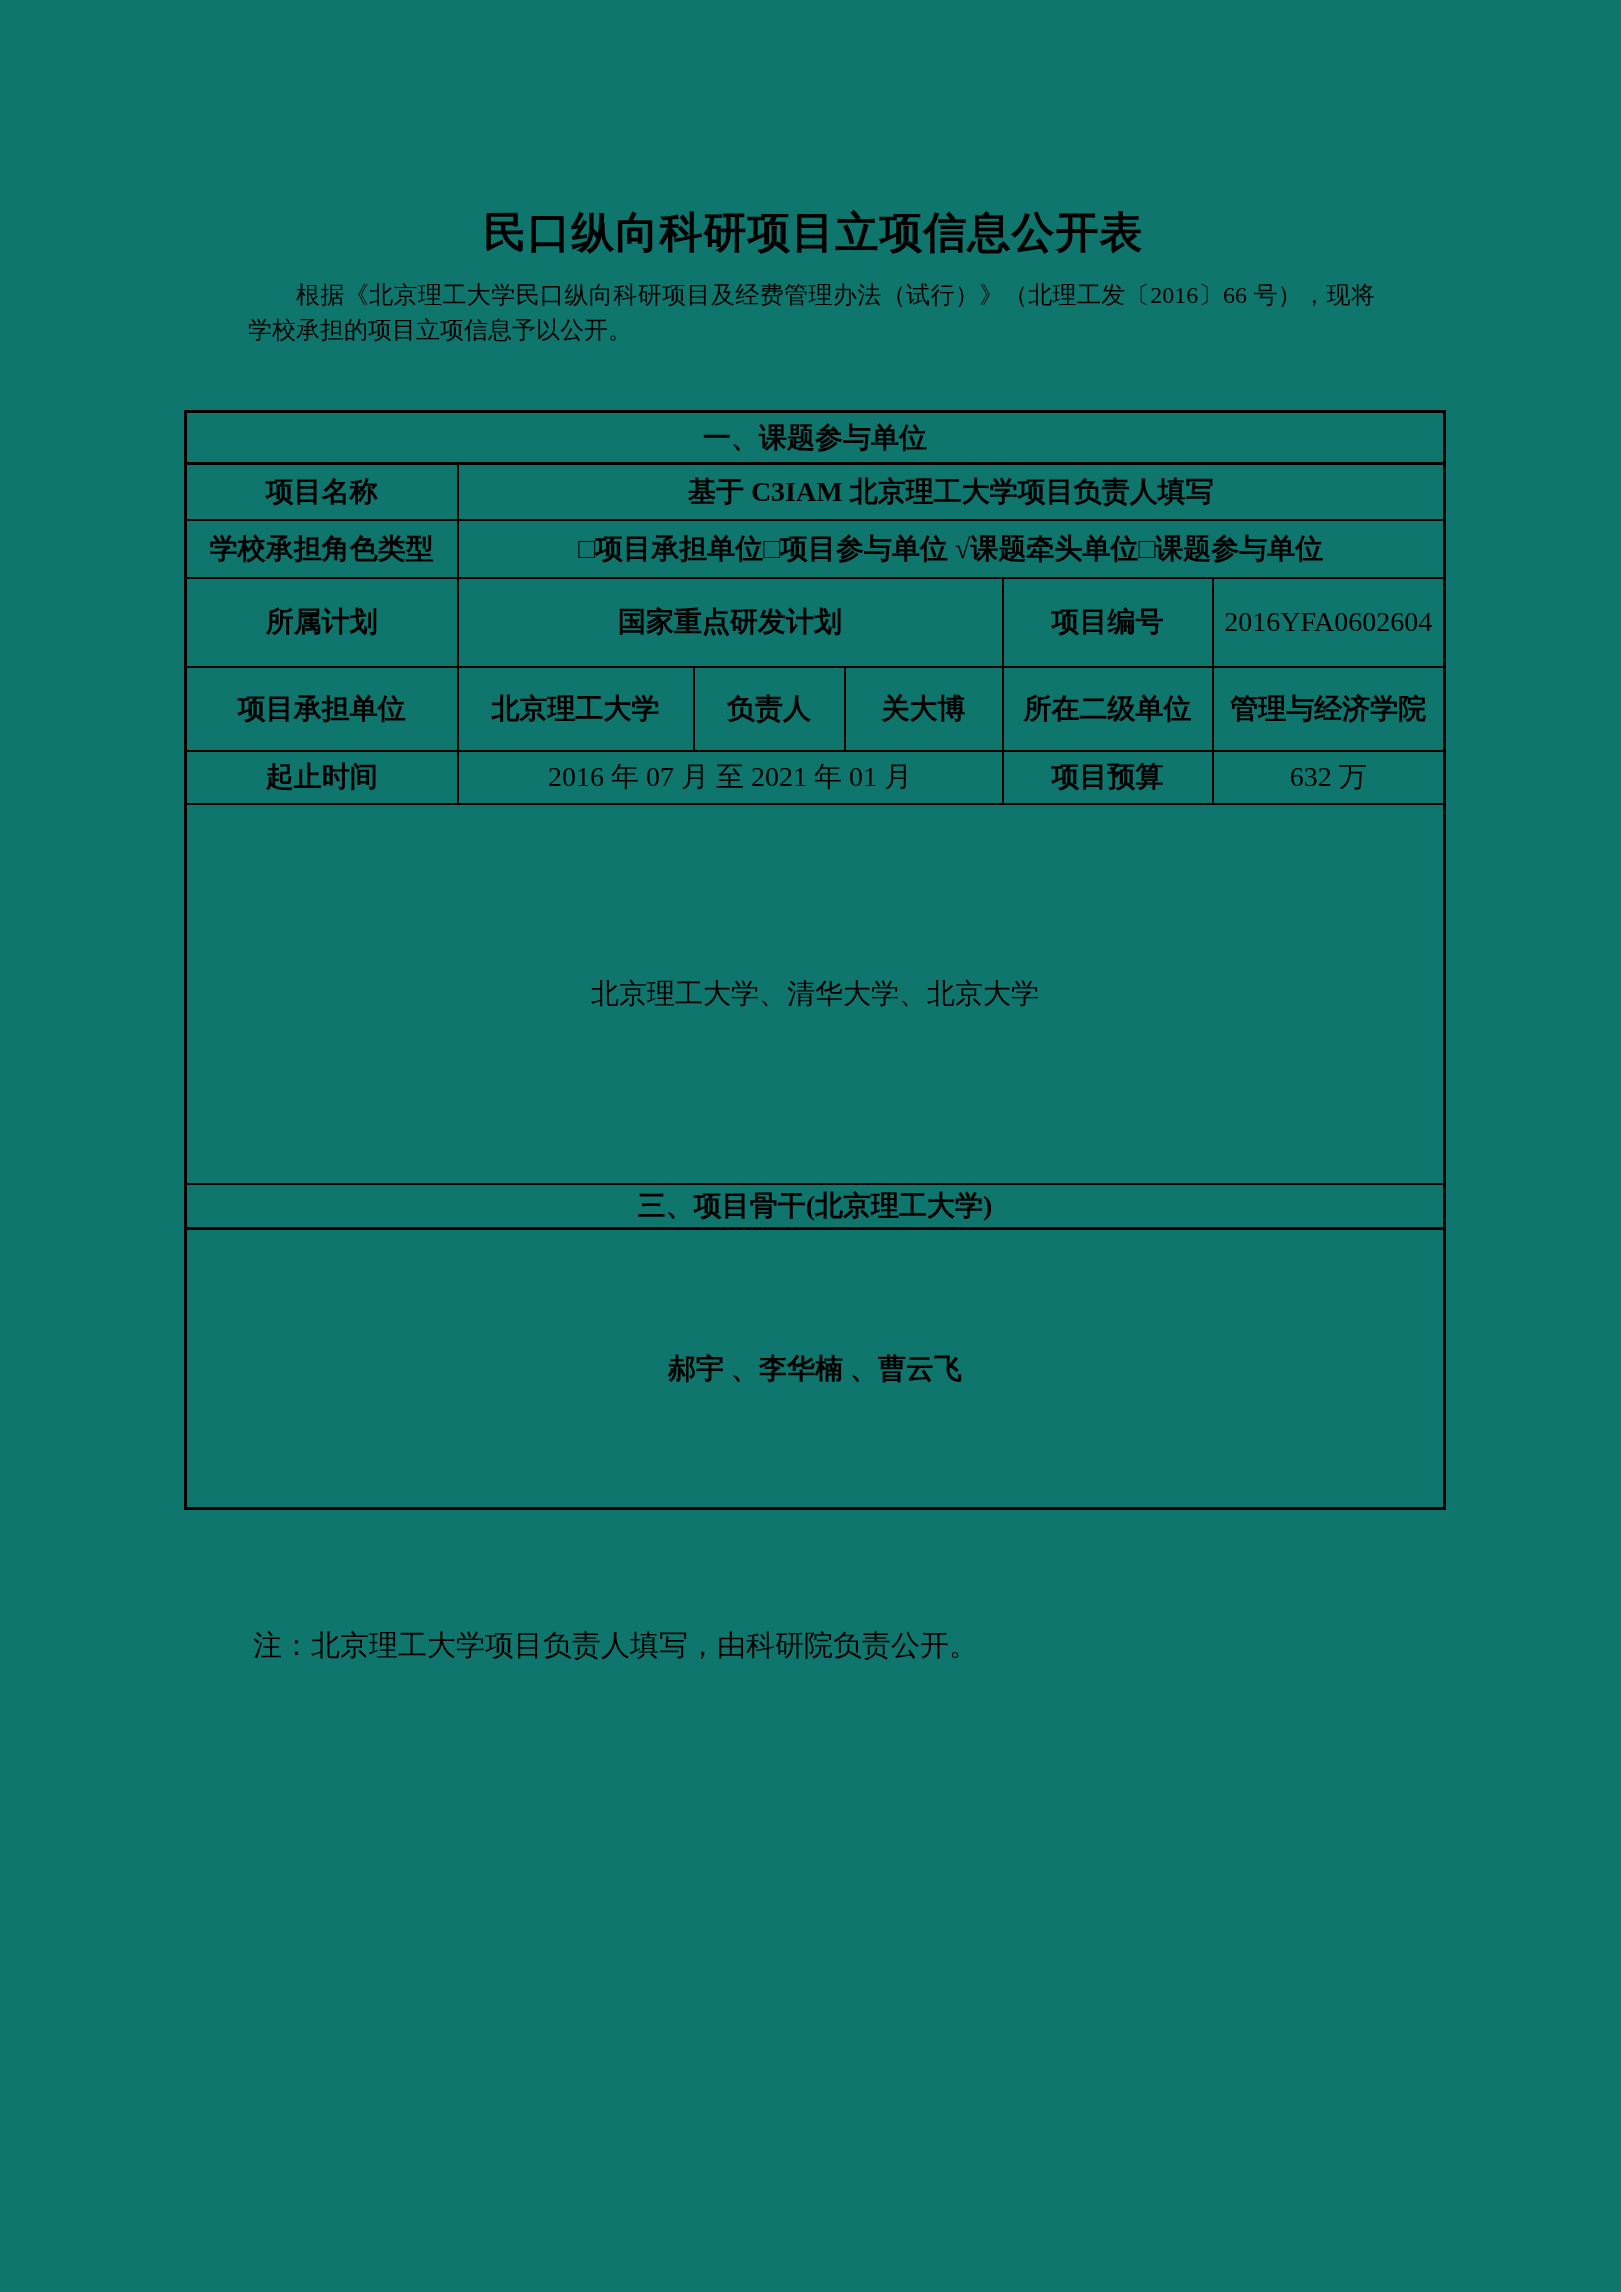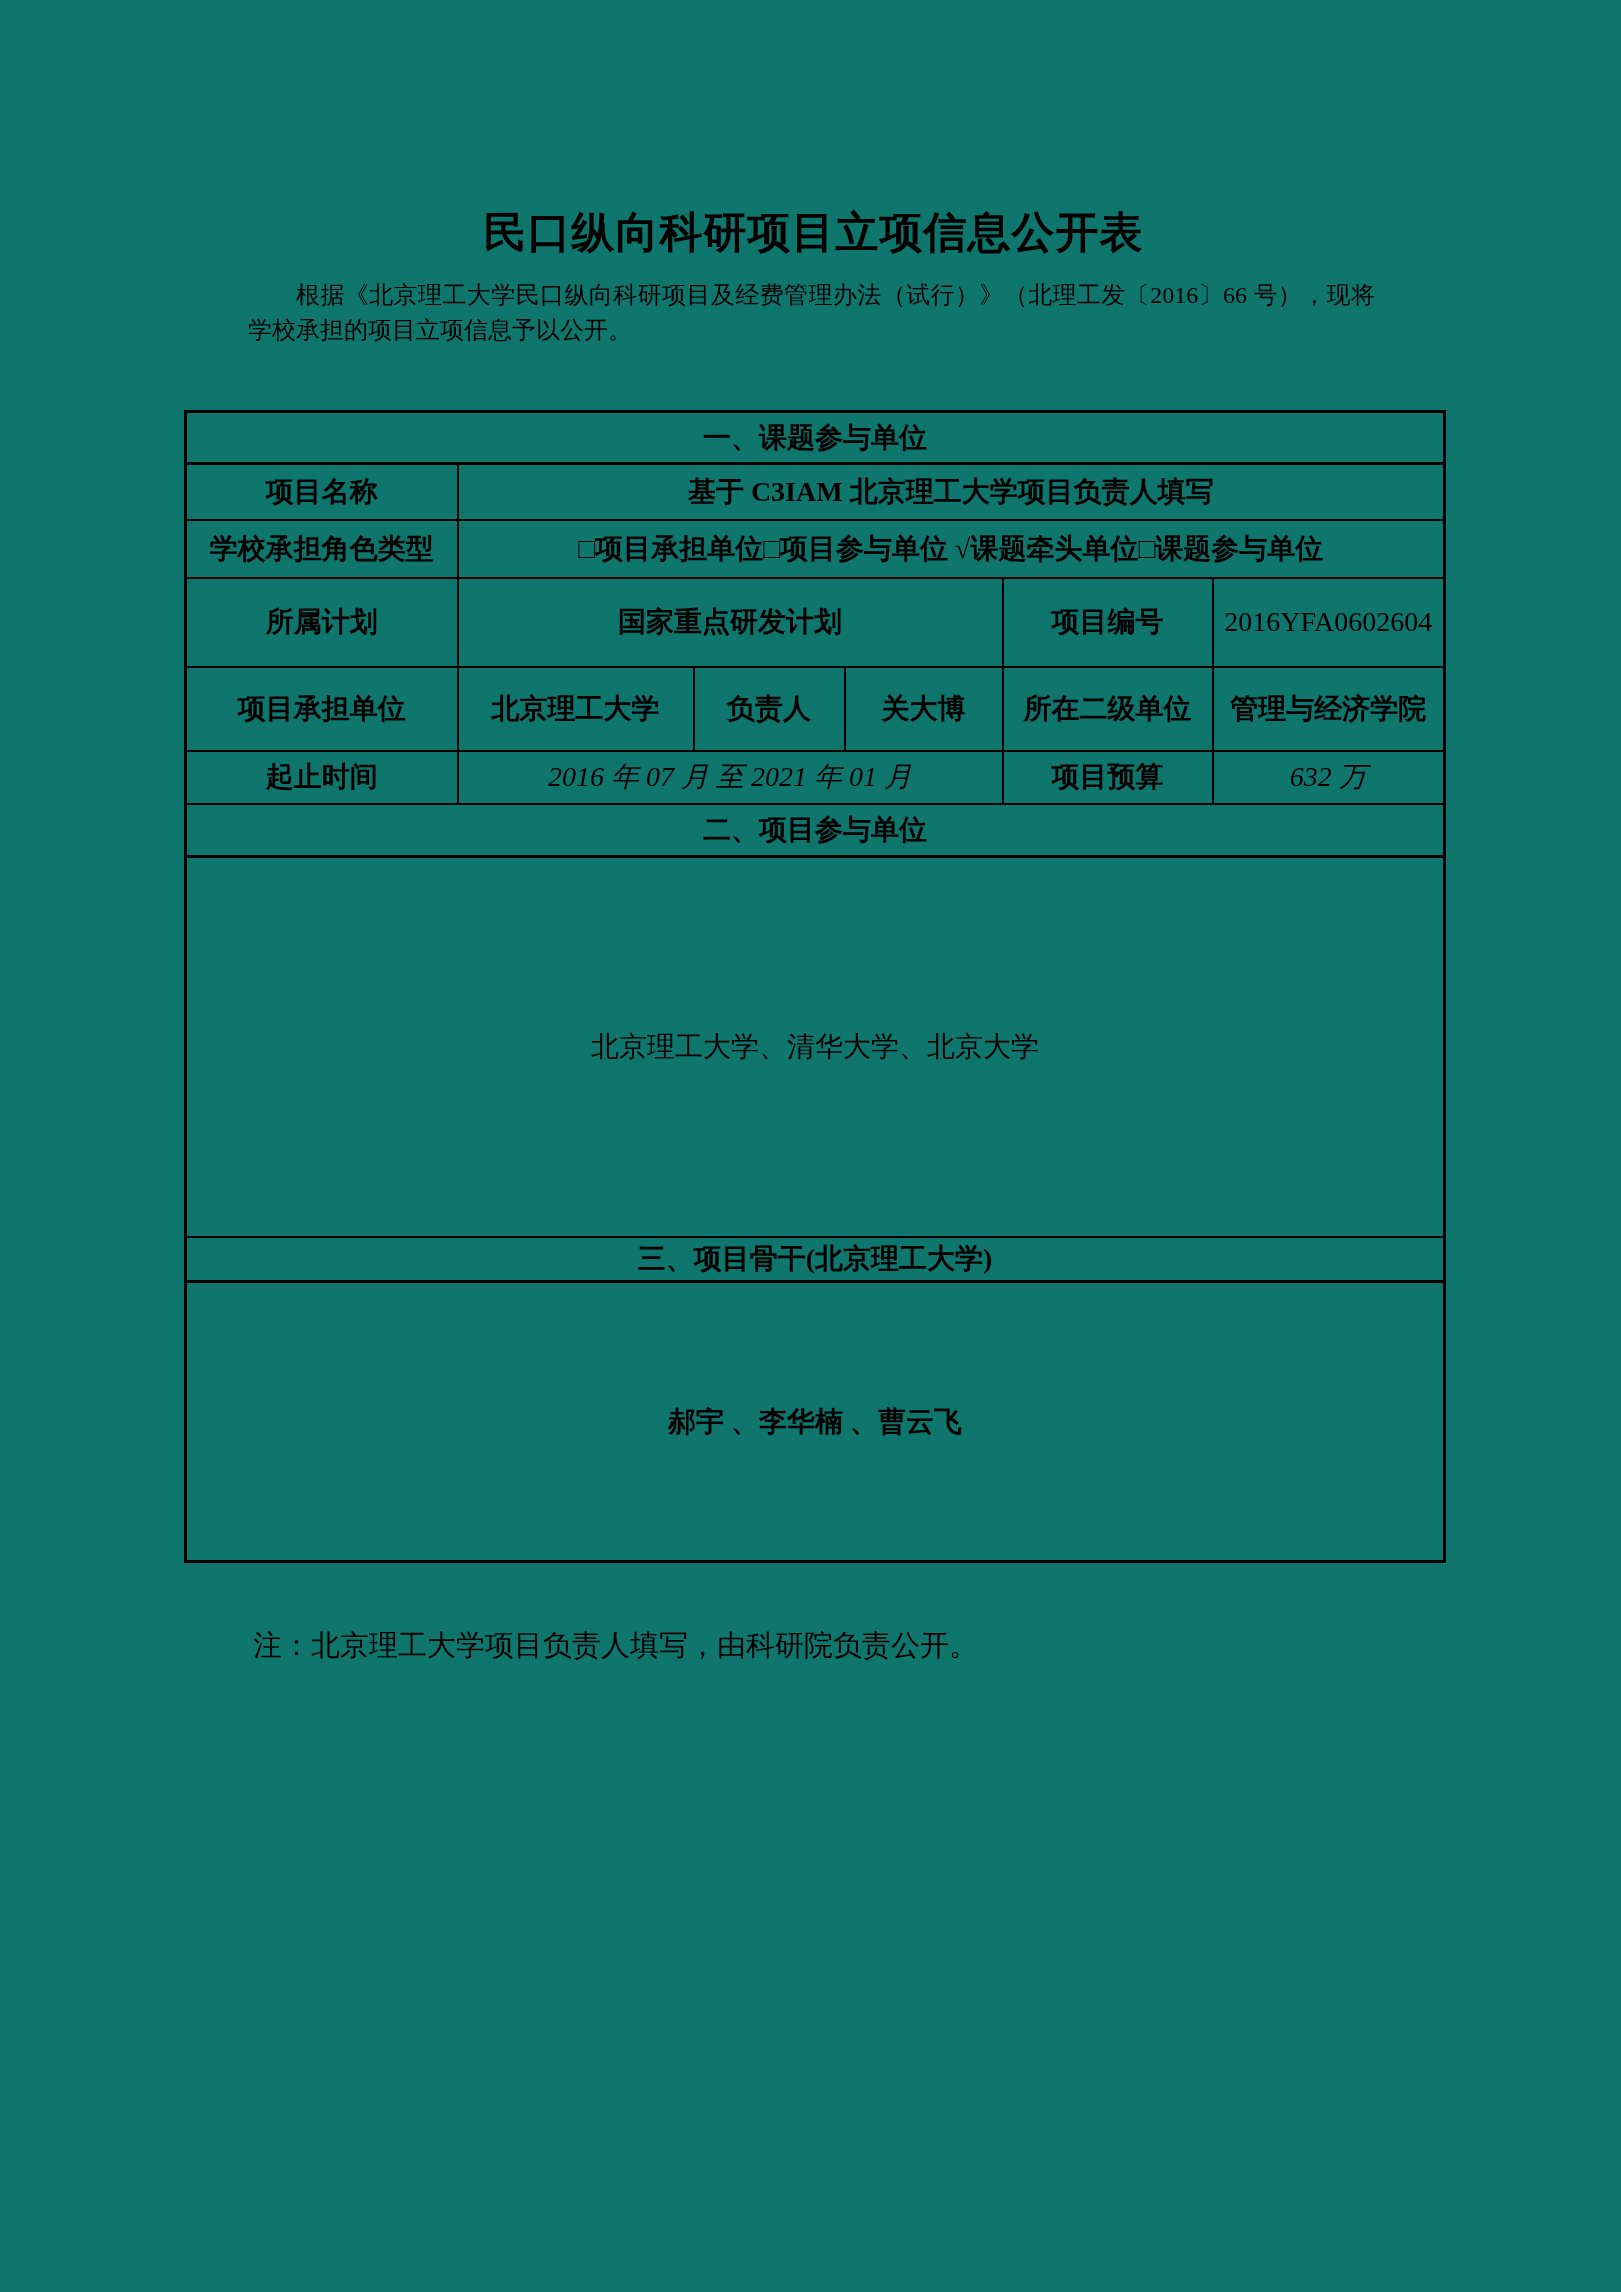--- a/index.html
+++ b/index.html
@@ -57,21 +57,21 @@
     overflow: hidden;
   }
   td.sec {
     text-align: left;
     padding-left: 15.7px;
     font-weight: bold;
     border-bottom: 3.9px solid #000 !important;
   }
   td.lab { font-weight: bold; }
   td.valb { font-weight: bold; }
-  td.valn { font-weight: normal; font-style: italic; }
+  td.valn { font-weight: normal; }
   td.pno {
     font-weight: normal;
     word-break: break-all;
     line-height: 1.55;
     padding: 0 13.7px;
   }
   td.unit {
     font-weight: bold;
     padding: 0 23.5px;
     line-height: 1.4;
@@ -146,23 +146,20 @@
       <td class="unit">管理与经济学院</td>
     </tr>
 
     <tr style="height:53px">
       <td class="lab">起止时间</td>
       <td class="valn" colspan="3">2016 年 07 月 至 2021 年 01 月</td>
       <td class="lab">项目预算</td>
       <td class="valn">632 万</td>
     </tr>
 
-    <tr style="height:53px">
-      <td class="sec" colspan="6">二、项目参与单位</td>
-    </tr>
 
     <tr style="height:380px">
       <td class="fill-mid" colspan="6">北京理工大学、清华大学、北京大学</td>
     </tr>
 
     <tr style="height:45px">
       <td class="sec" colspan="6">三、项目骨干(北京理工大学)</td>
     </tr>
 
     <tr style="height:280px">

